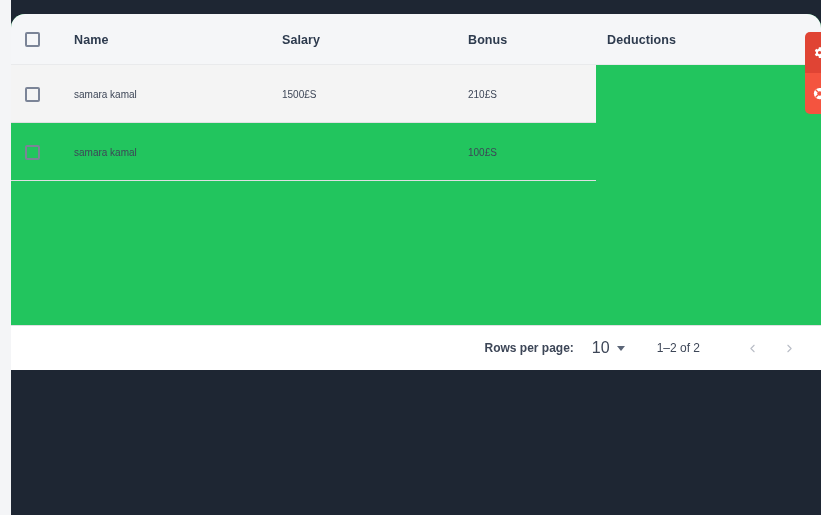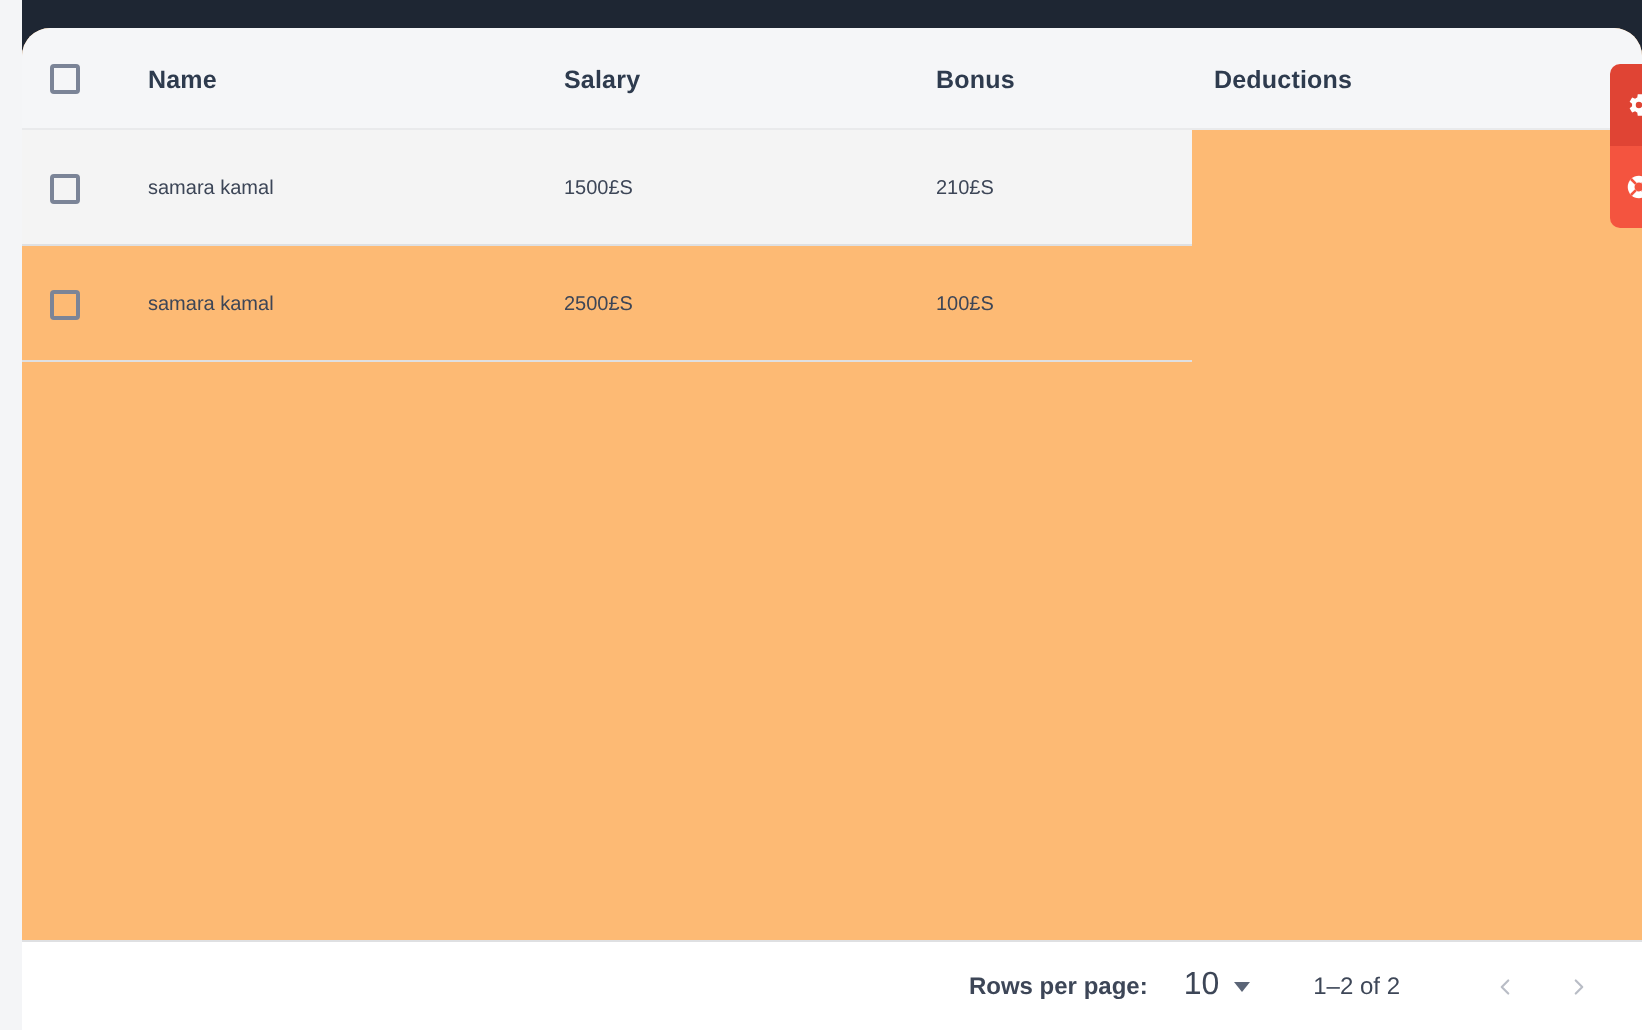--- a/index.html
+++ b/index.html
@@ -31,22 +31,22 @@
     height: 515px;
     background: #f4f5f7;
   }
 
   
   #table-card {
     position: absolute;
     left: 11px;
     top: 14px;
     width: 810px;
-    height: 501px;
-    background: #fdba74;
+    height: 356px;
+    background: #22c55e;
     border-top-left-radius: 14px;
     border-top-right-radius: 14px;
     overflow: hidden;
   }
 
   
   #table-header {
     position: relative;
     height: 51px;
     background: #f5f6f8;
@@ -238,21 +238,20 @@
       <div class="cell col-bonus">210£S</div>
       <div class="cell col-deduct"></div>
     </div>
 
     <div class="row">
       <div class="band"></div>
       <div class="cell col-check">
         <span class="checkbox"></span>
       </div>
       <div class="cell col-name">samara kamal</div>
-      <div class="cell col-salary">2500£S</div>
       <div class="cell col-bonus">100£S</div>
       <div class="cell col-deduct"></div>
     </div>
 
   </div>
 
   <div id="table-footer">
 
     <span id="rows-per-page-label">Rows per page:</span>
 

